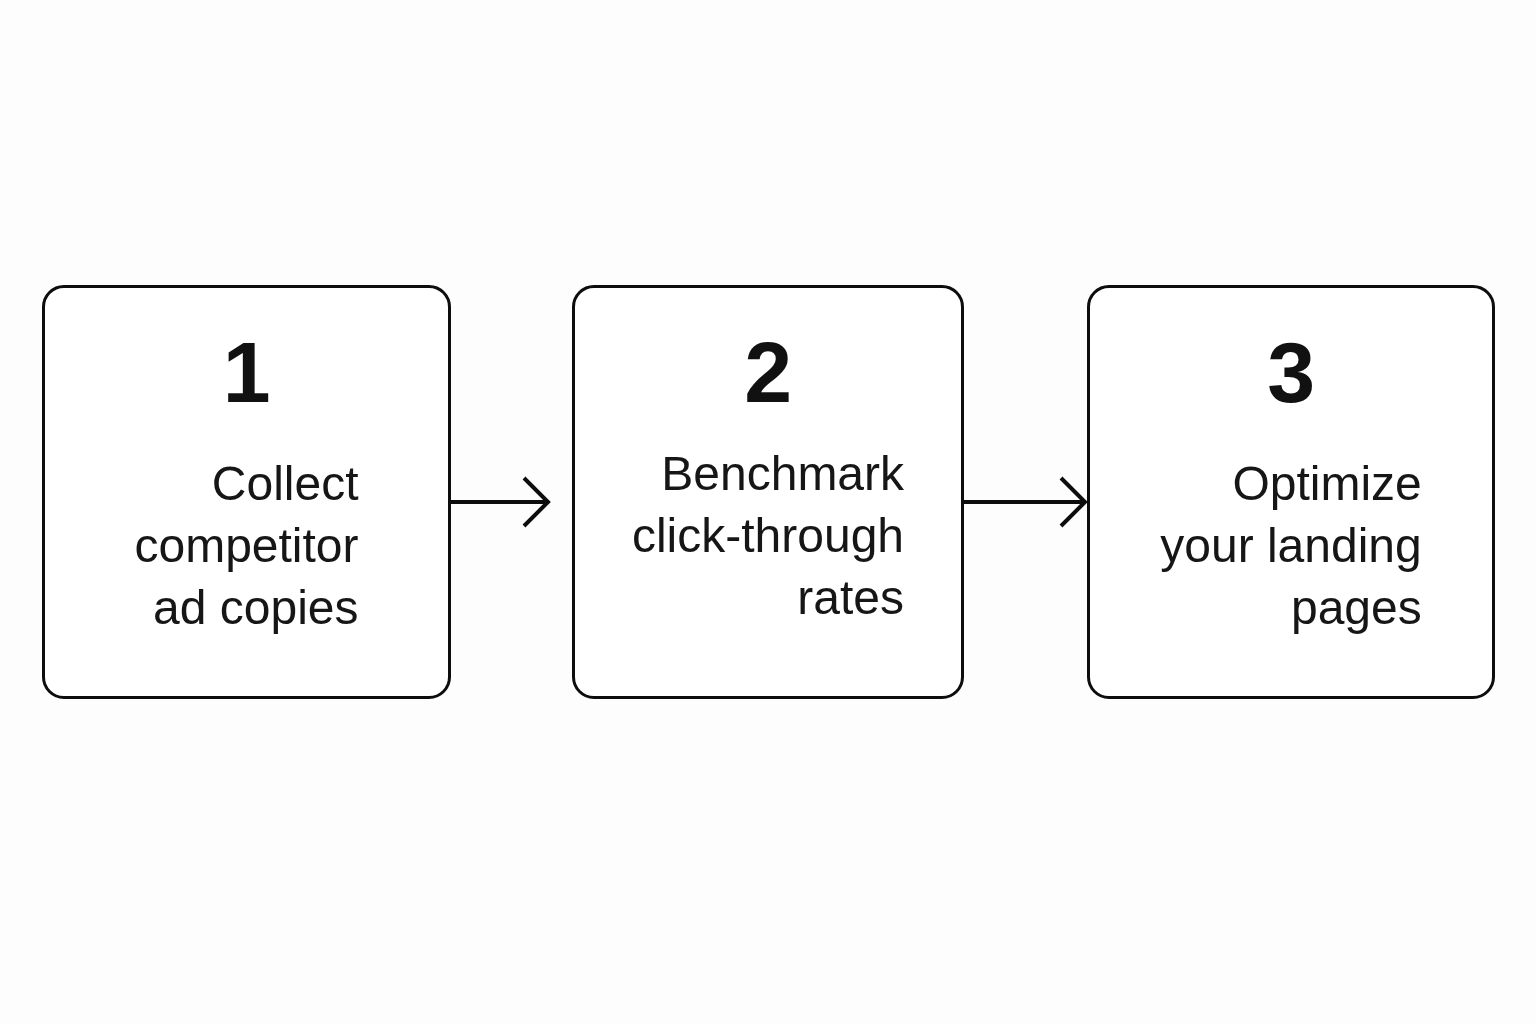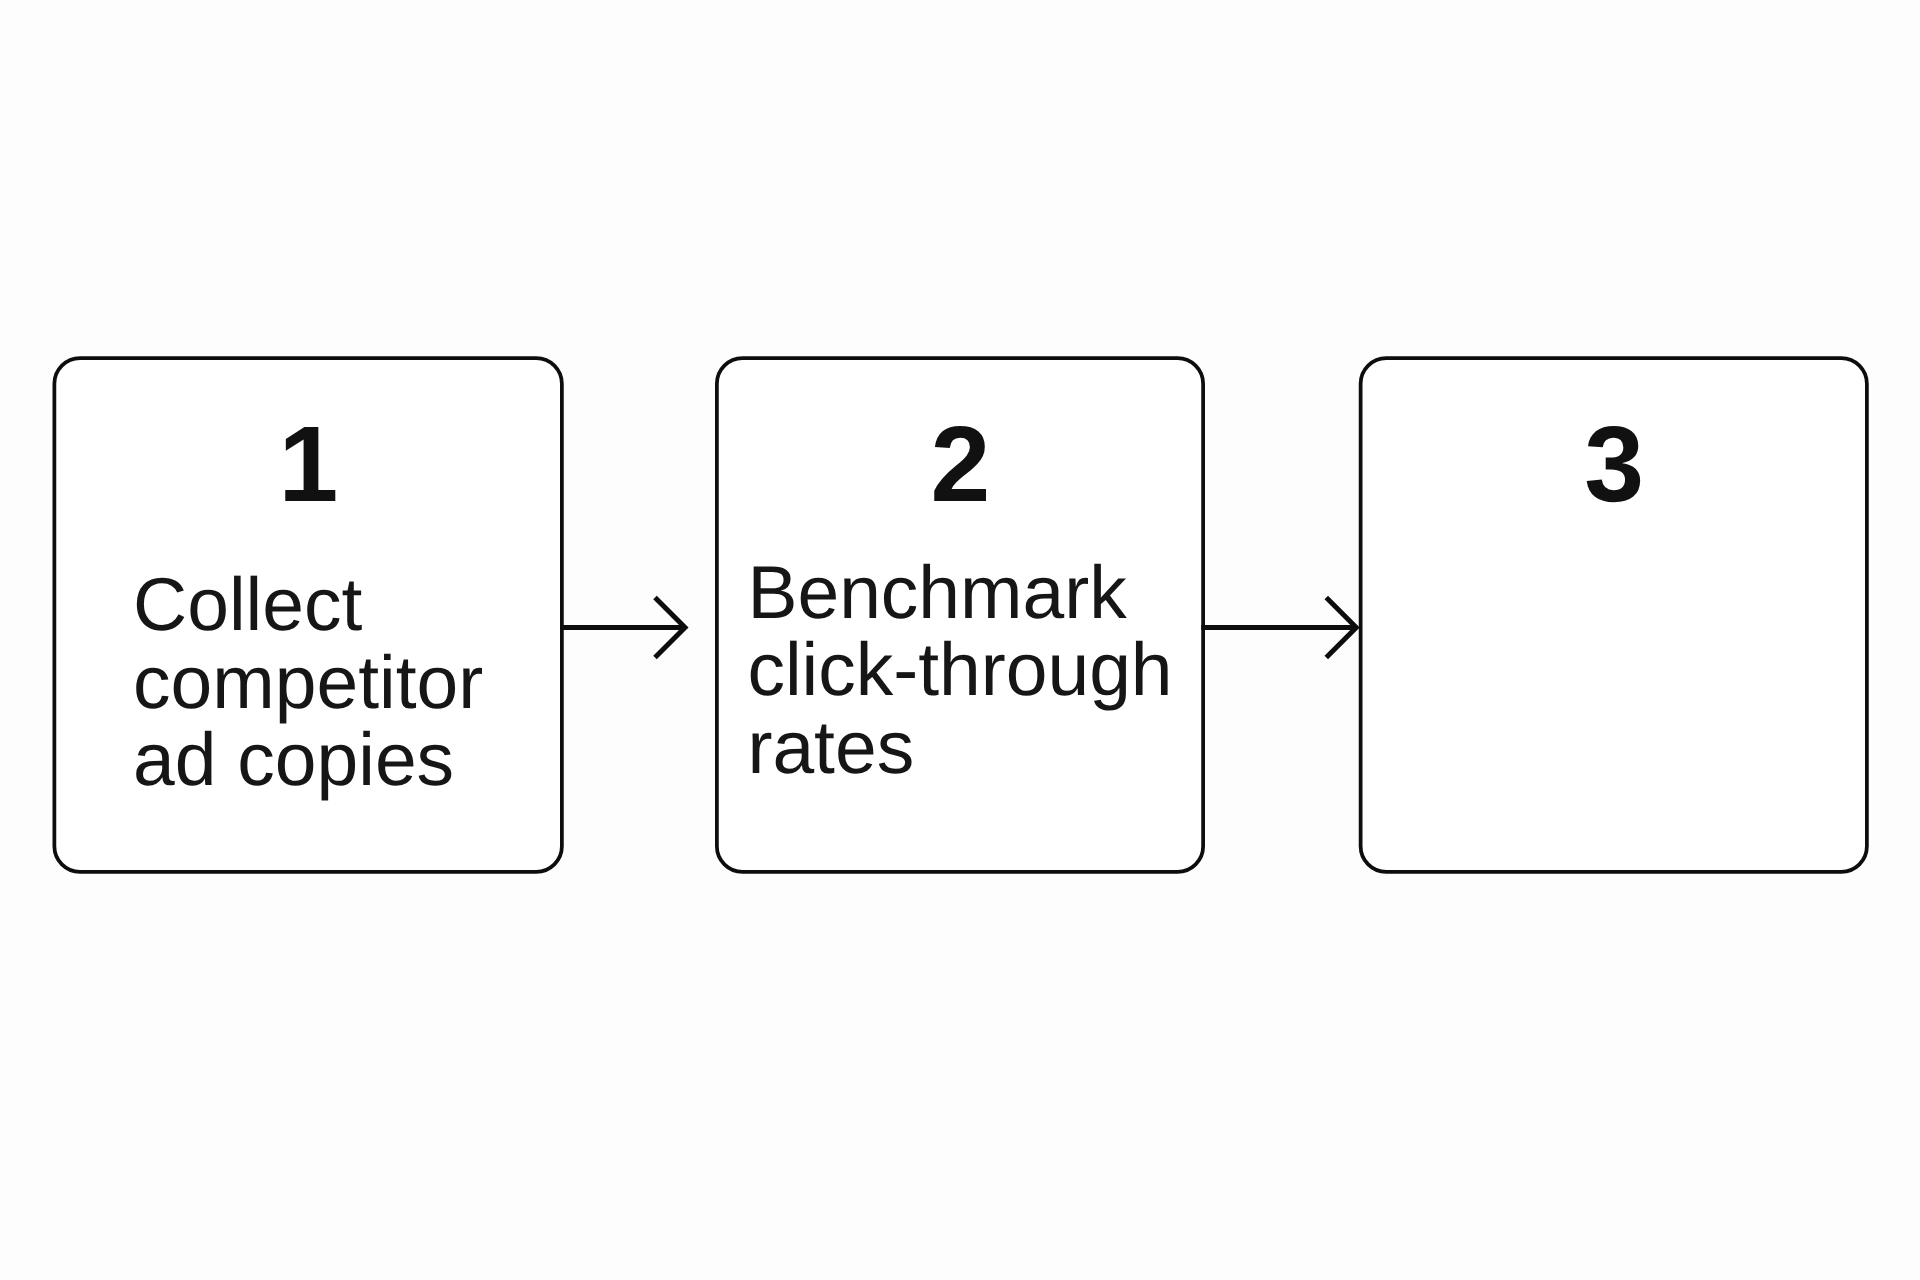--- a/index.html
+++ b/index.html
@@ -37,25 +37,25 @@
 
   .step-number {
     font-size: 86px;
     font-weight: bold;
     color: #111111;
     line-height: 1;
     margin-top: 41px;
     letter-spacing: -0.5px;
   }
   .step-label {
-    font-size: 60px;
+    font-size: 48px;
     font-weight: normal;
     color: #161616;
     line-height: 62px;
-    text-align: left;
+    text-align: right;
     margin-top: 38px;
     padding: 0 8px;
     white-space: pre-line;
   }
   .box-2 .step-label { padding: 0 2px; margin-top: 28px; }
 
   .connector {
     position: absolute;
     height: 60px;
     pointer-events: none;
@@ -92,15 +92,18 @@
 
   <div class="connector arrow-2">
     <svg viewBox="0 0 128 60" preserveAspectRatio="none" aria-hidden="true">
       <line x1="0" y1="30" x2="122" y2="30" stroke="#0d0d0d" stroke-width="4"></line>
       <polyline points="100,6 124,30 100,54" fill="none" stroke="#0d0d0d" stroke-width="4" stroke-linecap="butt" stroke-linejoin="miter"></polyline>
     </svg>
   </div>
 
   <div class="step-box box-3">
     <div class="step-number">3</div>
+    <div class="step-label">Optimize
+your landing
+pages</div>
   </div>
 
 </div>
 
 </body></html>

